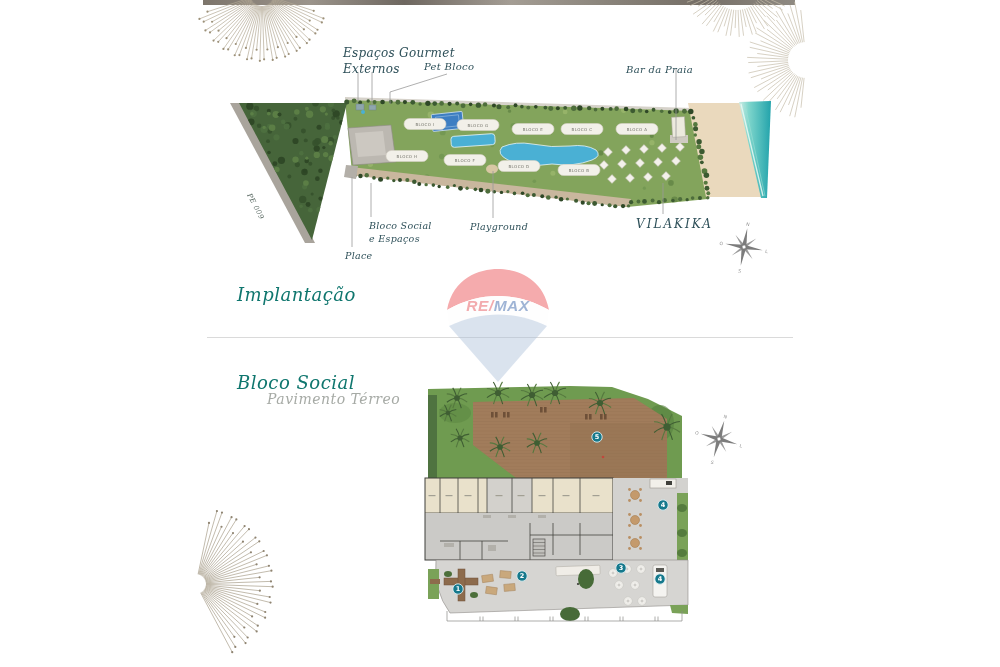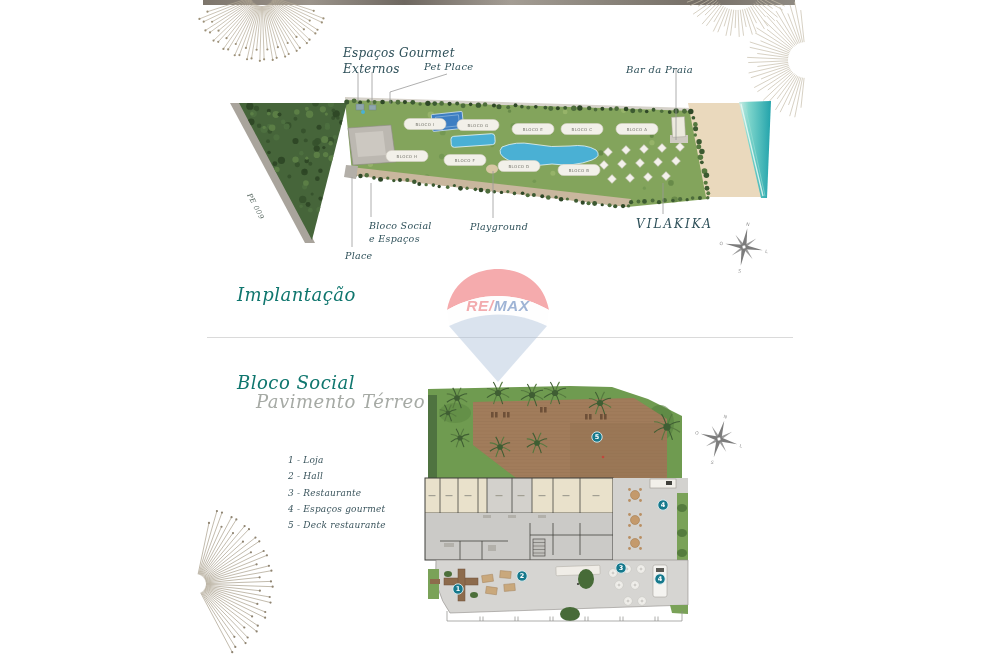--- a/index.html
+++ b/index.html
@@ -6,21 +6,21 @@
   html,body { background:#ffffff; }
   .page { position:relative; width:1000px; height:667px; background:#ffffff; overflow:hidden;
           font-family:"DejaVu Serif", serif; }
   .top-strip { position:absolute; left:203px; top:0; width:592px; height:5px;
     background:linear-gradient(90deg,#7d756b,#9b948b 18%,#6e6760 34%,#a49d94 52%,#8a847b 68%,#756e66 84%,#8f8a82); }
   .callout { position:absolute; font-style:italic; font-size:9.5px; color:#2e5059;
              letter-spacing:.3px; line-height:1.32; white-space:nowrap; }
   .callout.small { font-size:12px; }
   .callout.caps { font-size:12px; letter-spacing:2px; }
   .h-title { position:absolute; font-style:italic; font-size:18px; color:#0f766e; letter-spacing:.5px; }
-  .h-sub   { position:absolute; font-style:italic; font-size:18px; color:#a6aaa5; letter-spacing:.5px; }
+  .h-sub   { position:absolute; font-style:italic; font-size:14px; color:#a6aaa5; letter-spacing:.5px;margin-left:11px; }
   .divider { position:absolute; left:207px; top:337px; width:586px; height:1px; background:#dadada; }
   .legend  { position:absolute; left:288px; top:455px; }
   .legend .item { font-style:italic; font-size:9px; color:#3b555d; letter-spacing:.2px; margin-bottom:6.3px; }
   .pill rect { fill:#f2f0e9; stroke:#d6d2c6; stroke-width:.6; }
   .pill text { font:4px "DejaVu Sans", sans-serif; fill:#73736a; text-anchor:middle; letter-spacing:.4px; }
   .badge circle { fill:#16798c; stroke:#ddedf0; stroke-width:.9; }
   .badge text { fill:#ffffff; font:bold 6.5px "DejaVu Sans", sans-serif; text-anchor:middle; }
   .compass { position:absolute; }
   .compass .spike { fill:#7c7c7c; }
   .compass .spike2 { fill:#9a9a9a; }
@@ -624,21 +624,21 @@
     <line x1="352" y1="177" x2="352" y2="247"></line>
     <line x1="371" y1="183" x2="371" y2="217"></line>
     <line x1="493" y1="171" x2="493" y2="218"></line>
     <line x1="663" y1="183" x2="663" y2="214"></line>
   </svg>
 
   <div class="callout small" style="left:343px;top:46px">
     <span style="display:block">Espaços Gourmet</span>
     <span style="display:block">Externos</span>
   </div>
-  <div class="callout" style="left:424px;top:60px;font-size:10px"><span>Pet Place</span></div>
+  <div class="callout" style="left:424px;top:60px;font-size:10px"><span>Pet Bloco</span></div>
   <div class="callout" style="left:626px;top:63px;font-size:10px"><span>Bar da Praia</span></div>
   <div class="callout" style="left:369px;top:220px">
     <span style="display:block">Bloco Social</span>
     <span style="display:block">e Espaços</span>
   </div>
   <div class="callout" style="left:470px;top:221px"><span>Playground</span></div>
   <div class="callout caps" style="left:636px;top:217px"><span>VILAKIKA</span></div>
   <div class="callout" style="left:345px;top:250px"><span>Place</span></div>
 
   <svg class="compass" width="56" height="56" viewBox="0 0 56 56" style="left:716px;top:219px">
@@ -662,27 +662,20 @@
   <svg width="110" height="120" viewBox="0 0 110 120" style="left:443px;top:266px;opacity:.42">
     <path d="M4,44 C10,12 36,3 55,3 C74,3 100,12 106,44 C88,34 72,30 55,30 C38,30 22,34 4,44 Z" fill="#e8383d"></path>
     <path d="M4,44 C22,34 38,30 55,30 C72,30 88,34 106,44 L104,60 C87,52 70,48.5 55,48.5 C40,48.5 23,52 6,60 Z" fill="#fdfdfd"></path>
     <text class="wm-text" x="55" y="45"><tspan fill="#e23a3f">RE</tspan><tspan fill="#e23a3f">/</tspan><tspan fill="#1d4f9c">MAX</tspan></text>
     <path d="M6,60 C23,52 40,48.5 55,48.5 C70,48.5 87,52 104,60 L55,116 Z" fill="#a9bed8"></path>
   </svg>
 
   <div class="h-title" style="left:237px;top:372px">Bloco Social</div>
   <div class="h-sub" style="left:256px;top:391px">Pavimento Térreo</div>
 
-  <div class="legend">
-    <div class="item">1 - Loja</div>
-    <div class="item">2 - Hall</div>
-    <div class="item">3 - Restaurante</div>
-    <div class="item">4 - Espaços gourmet</div>
-    <div class="item">5 - Deck restaurante</div>
-  </div>
 
   <svg id="floorplan" width="300" height="255" viewBox="0 0 300 255" style="left:420px;top:383px">
     <defs>
       <clipPath id="deckClip">
           <polygon points="53,19 214,15 247,36 247,95 96,95 53,62"></polygon>
         </clipPath>
     </defs>
 
     <polygon points="8,6 150,3 192,4 228,16 262,33 262,95 8,95" fill="#6f9b50"></polygon>
     <ellipse cx="35" cy="30" rx="16" ry="10" fill="#5e8843" opacity=".6"></ellipse>

